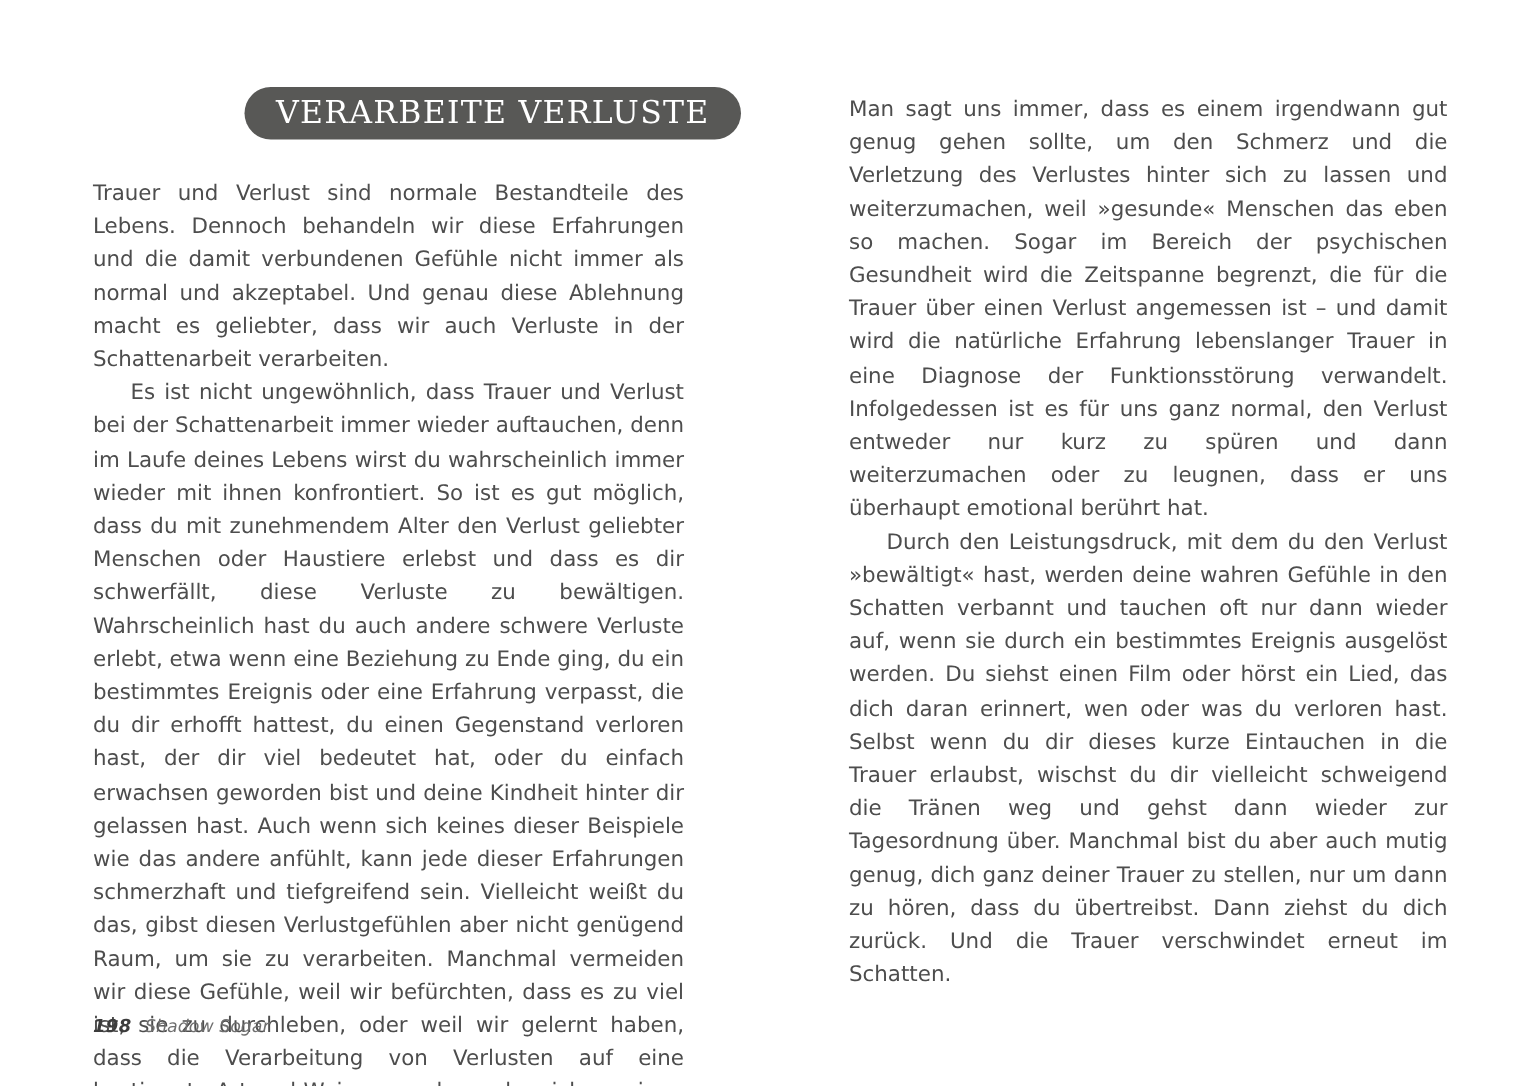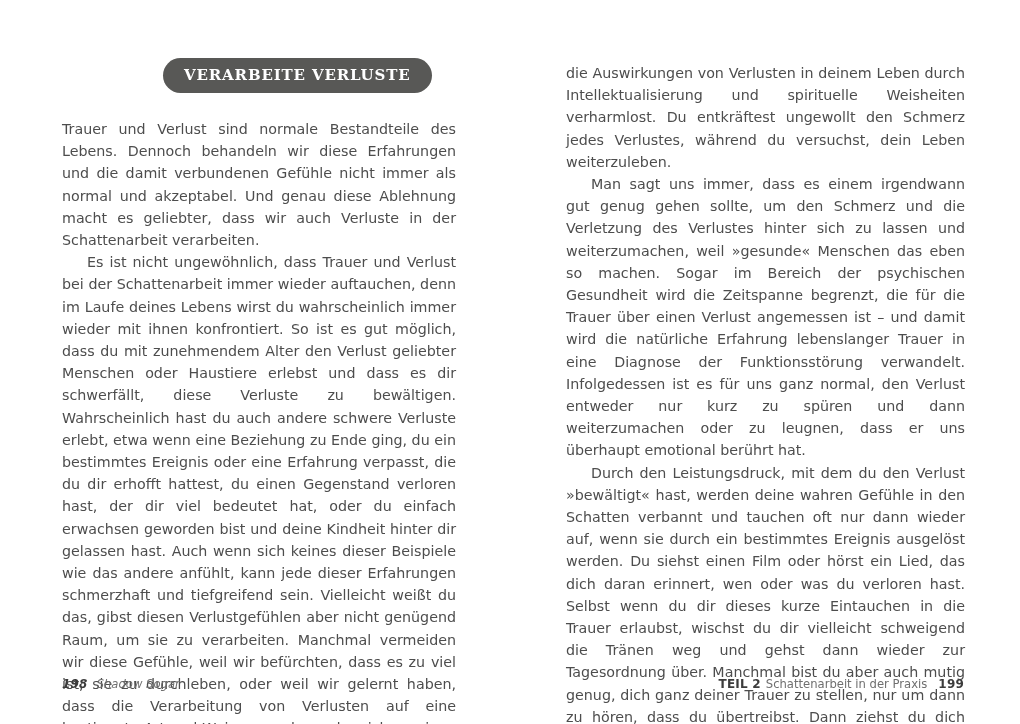--- a/index.html
+++ b/index.html
@@ -32,22 +32,22 @@
     padding: 0 21px;
     display: flex;
     align-items: center;
     justify-content: center;
     background: #585856;
     border-radius: 18px;
     box-sizing: border-box;
   }
   .chapter-pill-label {
     font-family: "DejaVu Serif", "Liberation Serif", serif;
-    font-size: 15px;
-    font-weight: 700;
+    font-size: 21px;
+    font-weight: 400;
     letter-spacing: 0.85px;
     color: #ffffff;
     white-space: nowrap;
     line-height: 1;
   }
 
   
   .column {
     position: absolute;
     top: 0;
@@ -130,30 +130,24 @@
     <span class="chapter-pill-label">VERARBEITE VERLUSTE</span>
   </div>
 
   <div class="column column-left">
     <p>Trauer und Verlust sind normale Bestandteile des Lebens. Dennoch behandeln wir diese Erfahrungen und die damit verbundenen Gefühle nicht immer als normal und akzeptabel. Und genau diese Ablehnung macht es geliebter, dass wir auch Verluste in der Schattenarbeit verarbeiten.</p>
     <p>Es ist nicht ungewöhnlich, dass Trauer und Verlust bei der Schattenarbeit immer wieder auftauchen, denn im Laufe deines Lebens wirst du wahrscheinlich immer wieder mit ihnen konfrontiert. So ist es gut möglich, dass du mit zunehmendem Alter den Verlust geliebter Menschen oder Haustiere erlebst und dass es dir schwerfällt, diese Verluste zu bewältigen. Wahrscheinlich hast du auch andere schwere Verluste erlebt, etwa wenn eine Beziehung zu Ende ging, du ein bestimmtes Ereignis oder eine Erfahrung verpasst, die du dir erhofft hattest, du einen Gegenstand verloren hast, der dir viel bedeutet hat, oder du einfach erwachsen geworden bist und deine Kindheit hinter dir gelassen hast. Auch wenn sich keines dieser Beispiele wie das andere anfühlt, kann jede dieser Erfahrungen schmerzhaft und tiefgreifend sein. Vielleicht weißt du das, gibst diesen Verlustgefühlen aber nicht genügend Raum, um sie zu verarbeiten. Manchmal vermeiden wir diese Gefühle, weil wir befürchten, dass es zu viel ist, sie zu durchleben, oder weil wir gelernt haben, dass die Verarbeitung von Verlusten auf eine bestimmte Art und Weise aussehen oder sich an einen unrealistischen Zeitplan halten muss, der von gesellschaftlichen und kulturellen Normen bestimmt wird.</p>
 
   </div>
 
   <div class="column column-right">
-    <p>die Auswirkungen von Verlusten in deinem Leben durch Intellektualisierung und spirituelle Weisheiten verharmlost. Du entkräftest ungewollt den Schmerz jedes Verlustes, während du versuchst, dein Leben weiterzuleben.</p>
     <p>Man sagt uns immer, dass es einem irgendwann gut genug gehen sollte, um den Schmerz und die Verletzung des Verlustes hinter sich zu lassen und weiterzumachen, weil »gesunde« Menschen das eben so machen. Sogar im Bereich der psychischen Gesundheit wird die Zeitspanne begrenzt, die für die Trauer über einen Verlust angemessen ist – und damit wird die natürliche Erfahrung lebenslanger Trauer in eine Diagnose der Funktionsstörung verwandelt. Infolgedessen ist es für uns ganz normal, den Verlust entweder nur kurz zu spüren und dann weiterzumachen oder zu leugnen, dass er uns überhaupt emotional berührt hat.</p>
     <p>Durch den Leistungsdruck, mit dem du den Verlust »bewältigt« hast, werden deine wahren Gefühle in den Schatten verbannt und tauchen oft nur dann wieder auf, wenn sie durch ein bestimmtes Ereignis ausgelöst werden. Du siehst einen Film oder hörst ein Lied, das dich daran erinnert, wen oder was du verloren hast. Selbst wenn du dir dieses kurze Eintauchen in die Trauer erlaubst, wischst du dir vielleicht schweigend die Tränen weg und gehst dann wieder zur Tagesordnung über. Manchmal bist du aber auch mutig genug, dich ganz deiner Trauer zu stellen, nur um dann zu hören, dass du übertreibst. Dann ziehst du dich zurück. Und die Trauer verschwindet erneut im Schatten.</p>
 
   </div>
 
   <div class="footer footer-left">
     <span class="folio">198</span>
     <span class="running-head">Shadow Sogar</span>
   </div>
 
-  <div class="footer footer-right">
-    <span class="part-label">TEIL 2</span>
-    <span class="running-head">Schattenarbeit in der Praxis</span>
-    <span class="folio">199</span>
-  </div>
 
 </div>
 
 </body></html>

